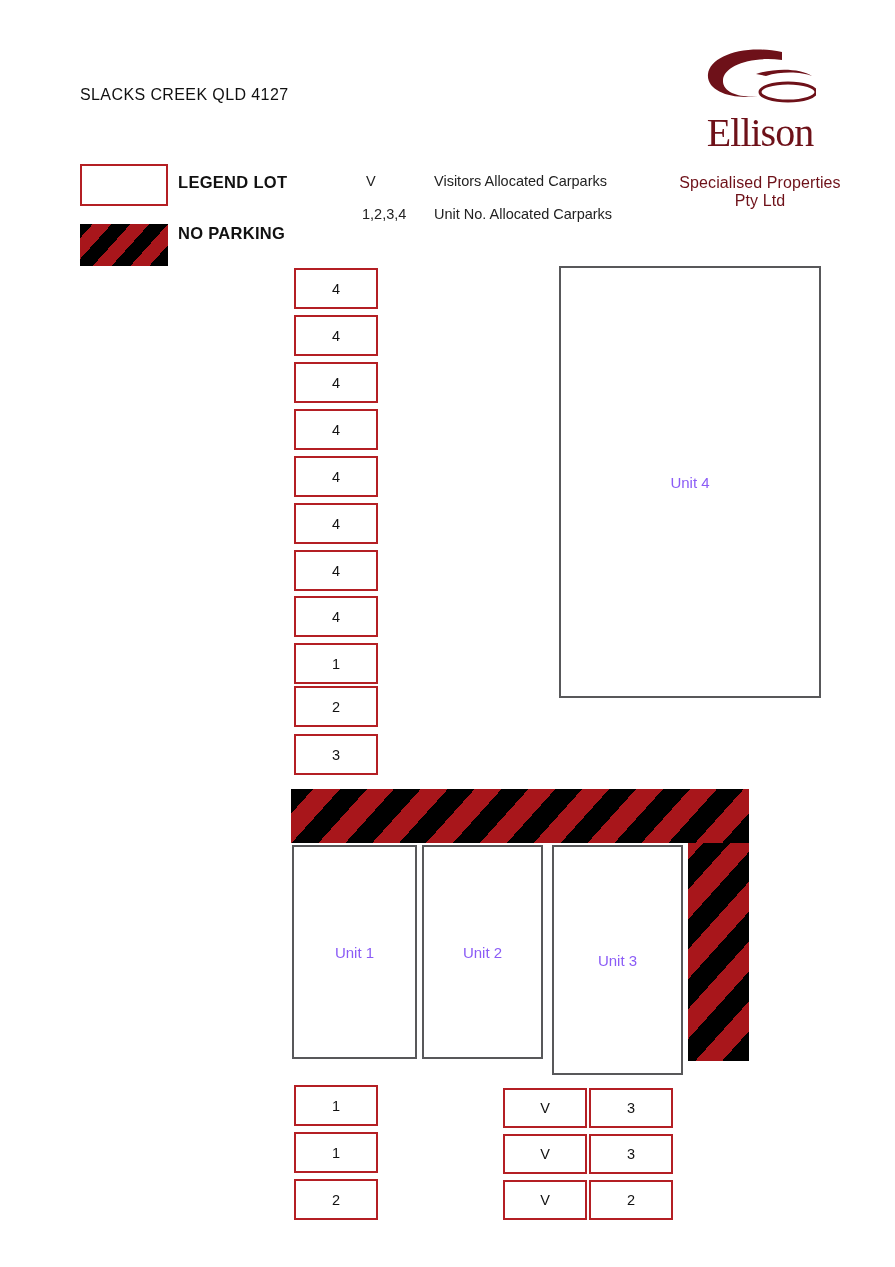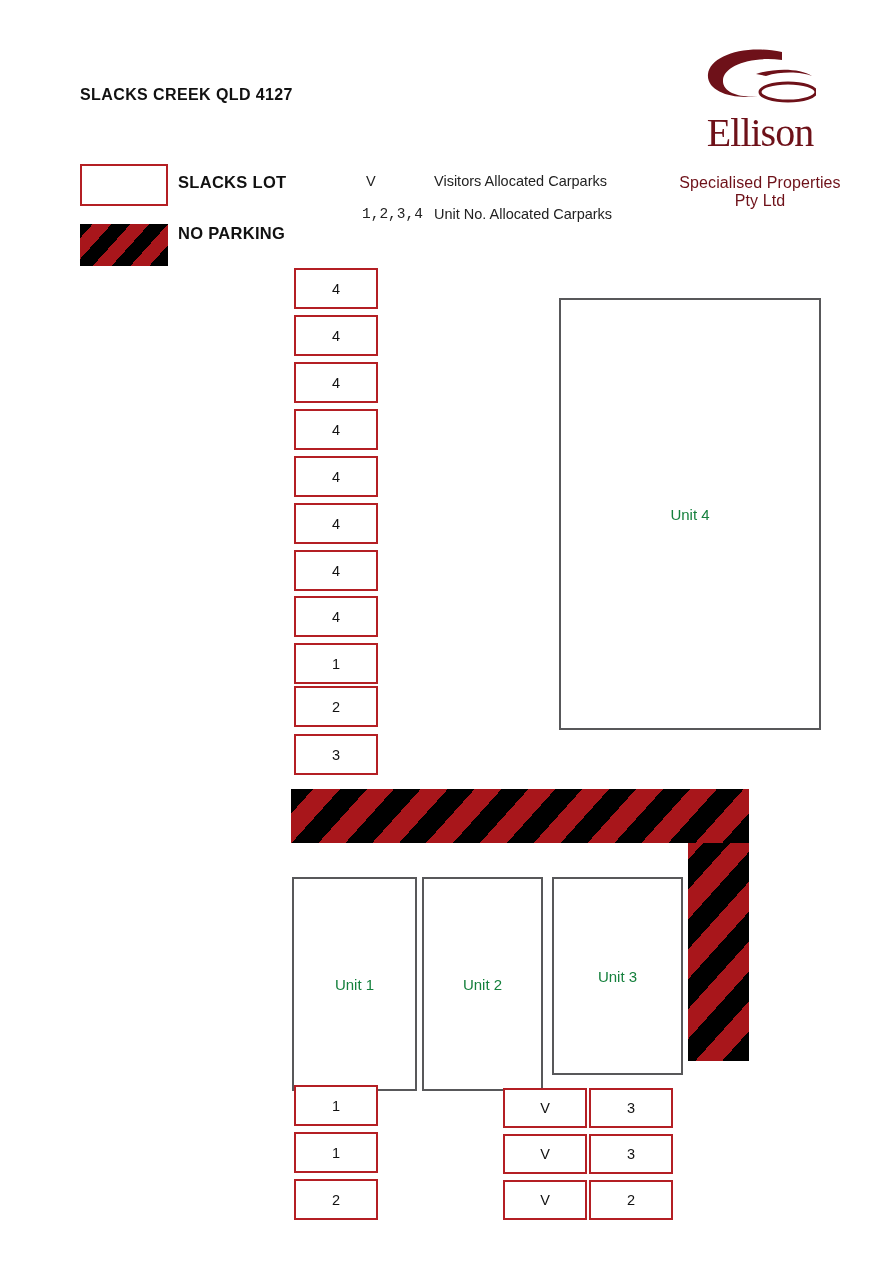--- a/index.html
+++ b/index.html
@@ -23,21 +23,21 @@
     top: 84px;
     width: 480px;
   }
   .title-line {
     font-size: 15.5px;
     color: #2b2b2b;
     line-height: 21px;
     letter-spacing: 0.2px;
   }
   .title-line.bold {
-    font-weight: bold;
+    font-weight: normal;
     color: #111;
     font-size: 16px;
     letter-spacing: 0.4px;
   }
 
   
   .logo {
     position: absolute;
     left: 676px;
     top: 46px;
@@ -110,21 +110,21 @@
   .legend-label.lot { left: 178px; top: 173px; }
   .legend-label.nopark { left: 178px; top: 224px; }
 
   .legend-key {
     position: absolute;
     font-size: 14.5px;
     color: #222;
   }
   .key-v-sym   { left: 366px; top: 173px; }
   .key-v-text  { left: 434px; top: 173px; }
-  .key-n-sym   { left: 362px; top: 206px; font-family: Liberation Mono, monospace; }
+  .key-n-sym   { left: 362px; top: 206px; }
   .key-n-text  { left: 434px; top: 206px; }
 
   
   .bay {
     position: absolute;
     box-sizing: border-box;
     border: 2.5px solid #b41f24;
     background: #ffffff;
     display: flex;
     align-items: center;
@@ -134,22 +134,21 @@
   }
   .unit-box {
     position: absolute;
     box-sizing: border-box;
     border: 2.5px solid #58585a;
     background: #ffffff;
     display: flex;
     align-items: center;
     justify-content: center;
     font-size: 15px;
-    color: #15803d;
-    margin-top: 32px;
+    color: #8b5cf6;
   }
   .hatch {
     position: absolute;
     background:
       repeating-linear-gradient(
         -48deg,
         #000000 0px, #000000 20px,
         #a8161b 20px, #a8161b 40px
       );
   }
@@ -173,21 +172,21 @@
   <svg class="logo-swoosh" viewBox="0 0 112 62">
     <path d="M78 4 C40 -4 6 8 4 26 C2 44 30 52 54 48 C40 50 18 46 19 32 C20 18 46 8 78 12 Z" fill="#6e1119"></path>
     <path d="M52 26 C70 20 96 20 108 28 C98 24 78 23 62 28 Z" fill="#6e1119"></path>
     <ellipse cx="84" cy="44" rx="28" ry="9" fill="none" stroke="#6e1119" stroke-width="3"></ellipse>
   </svg>
   <div class="logo-word">Ellison</div>
   <div class="logo-sub">Specialised Properties Pty Ltd</div>
 </div>
 
 <div class="legend-swatch lot"></div>
-<div class="legend-label lot">SLACKS LOT</div>
+<div class="legend-label lot">LEGEND LOT</div>
 
 <div class="legend-swatch nopark"></div>
 <div class="legend-label nopark">NO PARKING</div>
 
 <div class="legend-key key-v-sym">V</div>
 <div class="legend-key key-v-text">Visitors Allocated Carparks</div>
 <div class="legend-key key-n-sym">1,2,3,4</div>
 <div class="legend-key key-n-text">Unit No. Allocated Carparks</div>
 
 <div class="bay" style="left:294px; top:268px; width:84px; height:41px;">4</div>
@@ -208,21 +207,21 @@
 
 <div class="hatch" style="left:291px; top:789px; width:458px; height:54px;"></div>
 <div class="hatch v" style="left:688px; top:843px; width:61px; height:218px;"></div>
 
 <div class="unit-box" style="left:292px; top:845px; width:125px; height:214px;">
   <span>Unit 1</span>
 </div>
 <div class="unit-box" style="left:422px; top:845px; width:121px; height:214px;">
   <span>Unit 2</span>
 </div>
-<div class="unit-box" style="left:552px; top:845px; width:131px; height:198px;">
+<div class="unit-box" style="left:552px; top:845px; width:131px; height:230px;">
   <span>Unit 3</span>
 </div>
 
 <div class="bay" style="left:294px; top:1085px; width:84px; height:41px;">1</div>
 <div class="bay" style="left:294px; top:1132px; width:84px; height:41px;">1</div>
 <div class="bay" style="left:294px; top:1179px; width:84px; height:41px;">2</div>
 
 <div class="bay" style="left:503px; top:1088px; width:84px; height:40px;">V</div>
 <div class="bay" style="left:503px; top:1134px; width:84px; height:40px;">V</div>
 <div class="bay" style="left:503px; top:1180px; width:84px; height:40px;">V</div>

